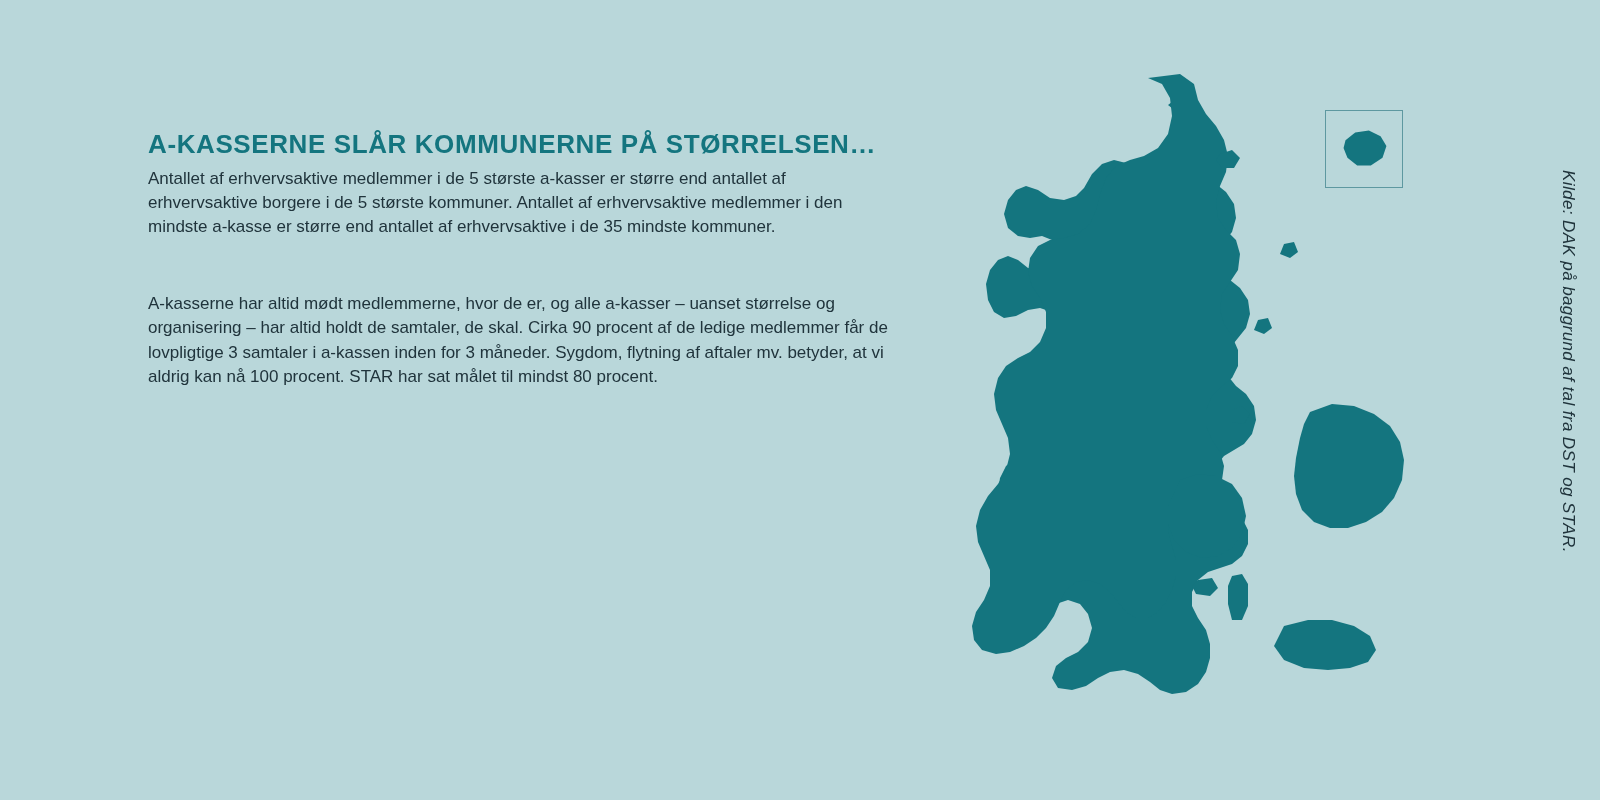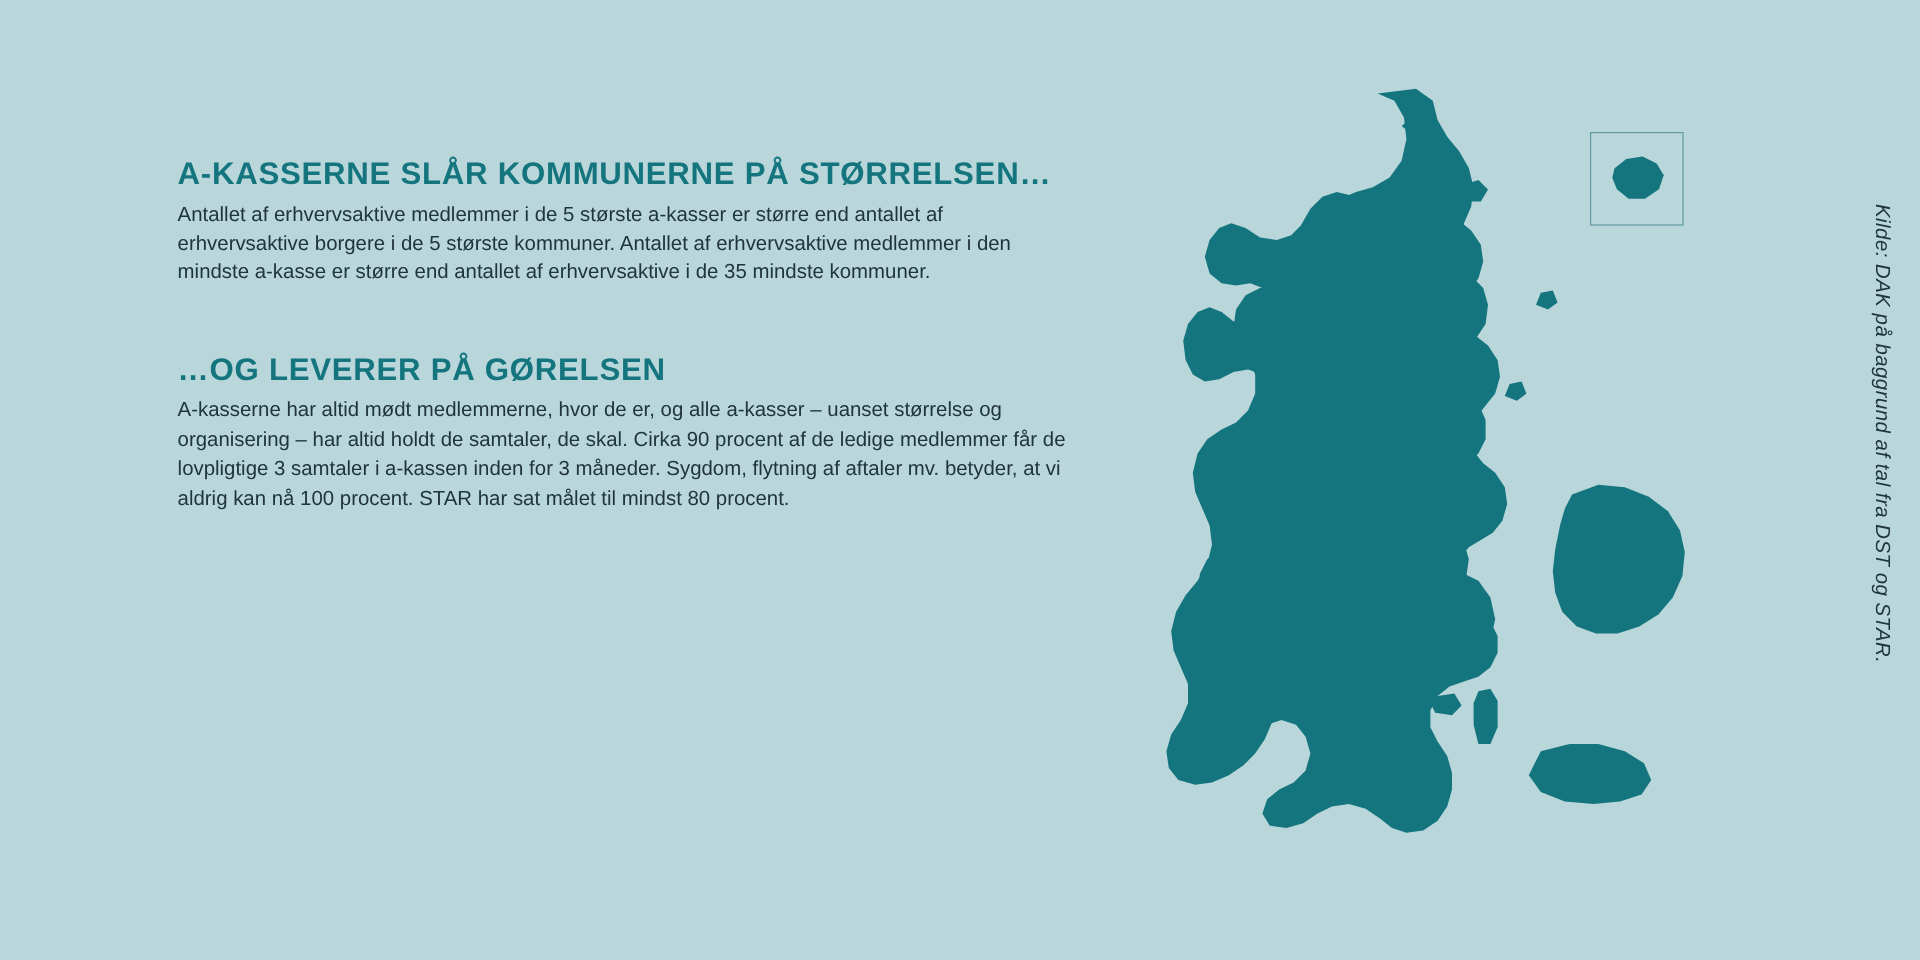--- a/index.html
+++ b/index.html
@@ -90,21 +90,20 @@
 <div class="canvas">
 
   <div class="text-col">
 
     <div class="block">
       <h2 class="heading">A-KASSERNE SLÅR KOMMUNERNE PÅ STØRRELSEN…</h2>
       <p class="para">Antallet af erhvervsaktive medlemmer i de 5 største a-kasser er større end antallet af erhvervsaktive borgere i de 5 største kommuner. Antallet af erhvervsaktive medlemmer i den mindste a-kasse er større end antallet af erhvervsaktive i de 35 mindste kommuner.</p>
     </div>
 
     <div class="block block-2">
-      <h2 class="heading">…OG LEVERER PÅ GØRELSEN</h2>
       <p class="para"><span>A-kasserne har altid mødt medlemmerne, hvor de er, og alle a-kasser – uanset størrelse og organisering – har altid holdt de samtaler, de skal. </span><span class="bold">Cirka 90 procent af de ledige medlemmer får de lovpligtige 3 samtaler i a-kassen inden for 3 måneder.</span><span> Sygdom, flytning af aftaler mv. betyder, at vi aldrig kan nå 100 procent. STAR har sat målet til mindst 80 procent.</span></p>
     </div>
 
   </div>
 
   <div class="source">Kilde: DAK på baggrund af tal fra DST og STAR.</div>
 
   <div class="map-wrap">
     <svg viewBox="0 0 640 640" xmlns="http://www.w3.org/2000/svg" aria-hidden="true">
       <g fill="#14757f">

